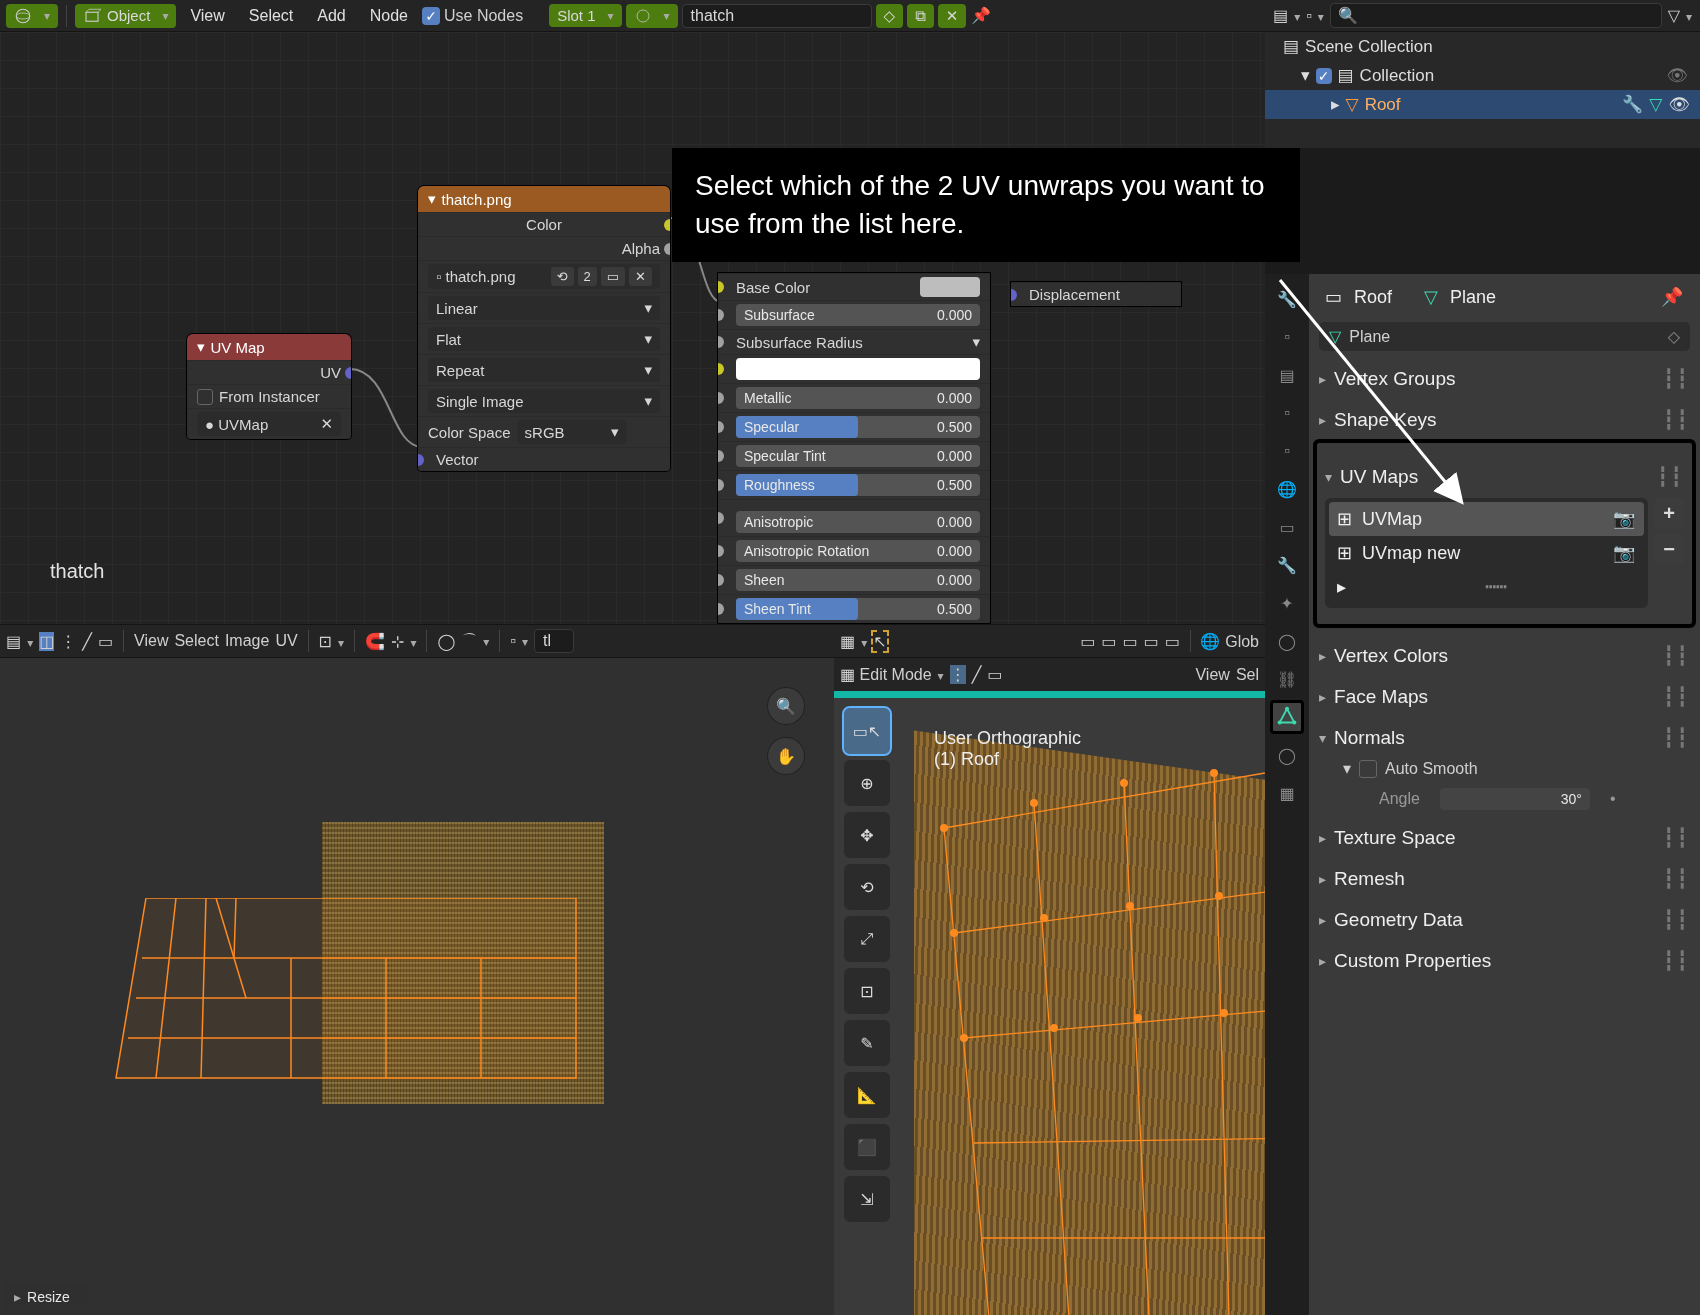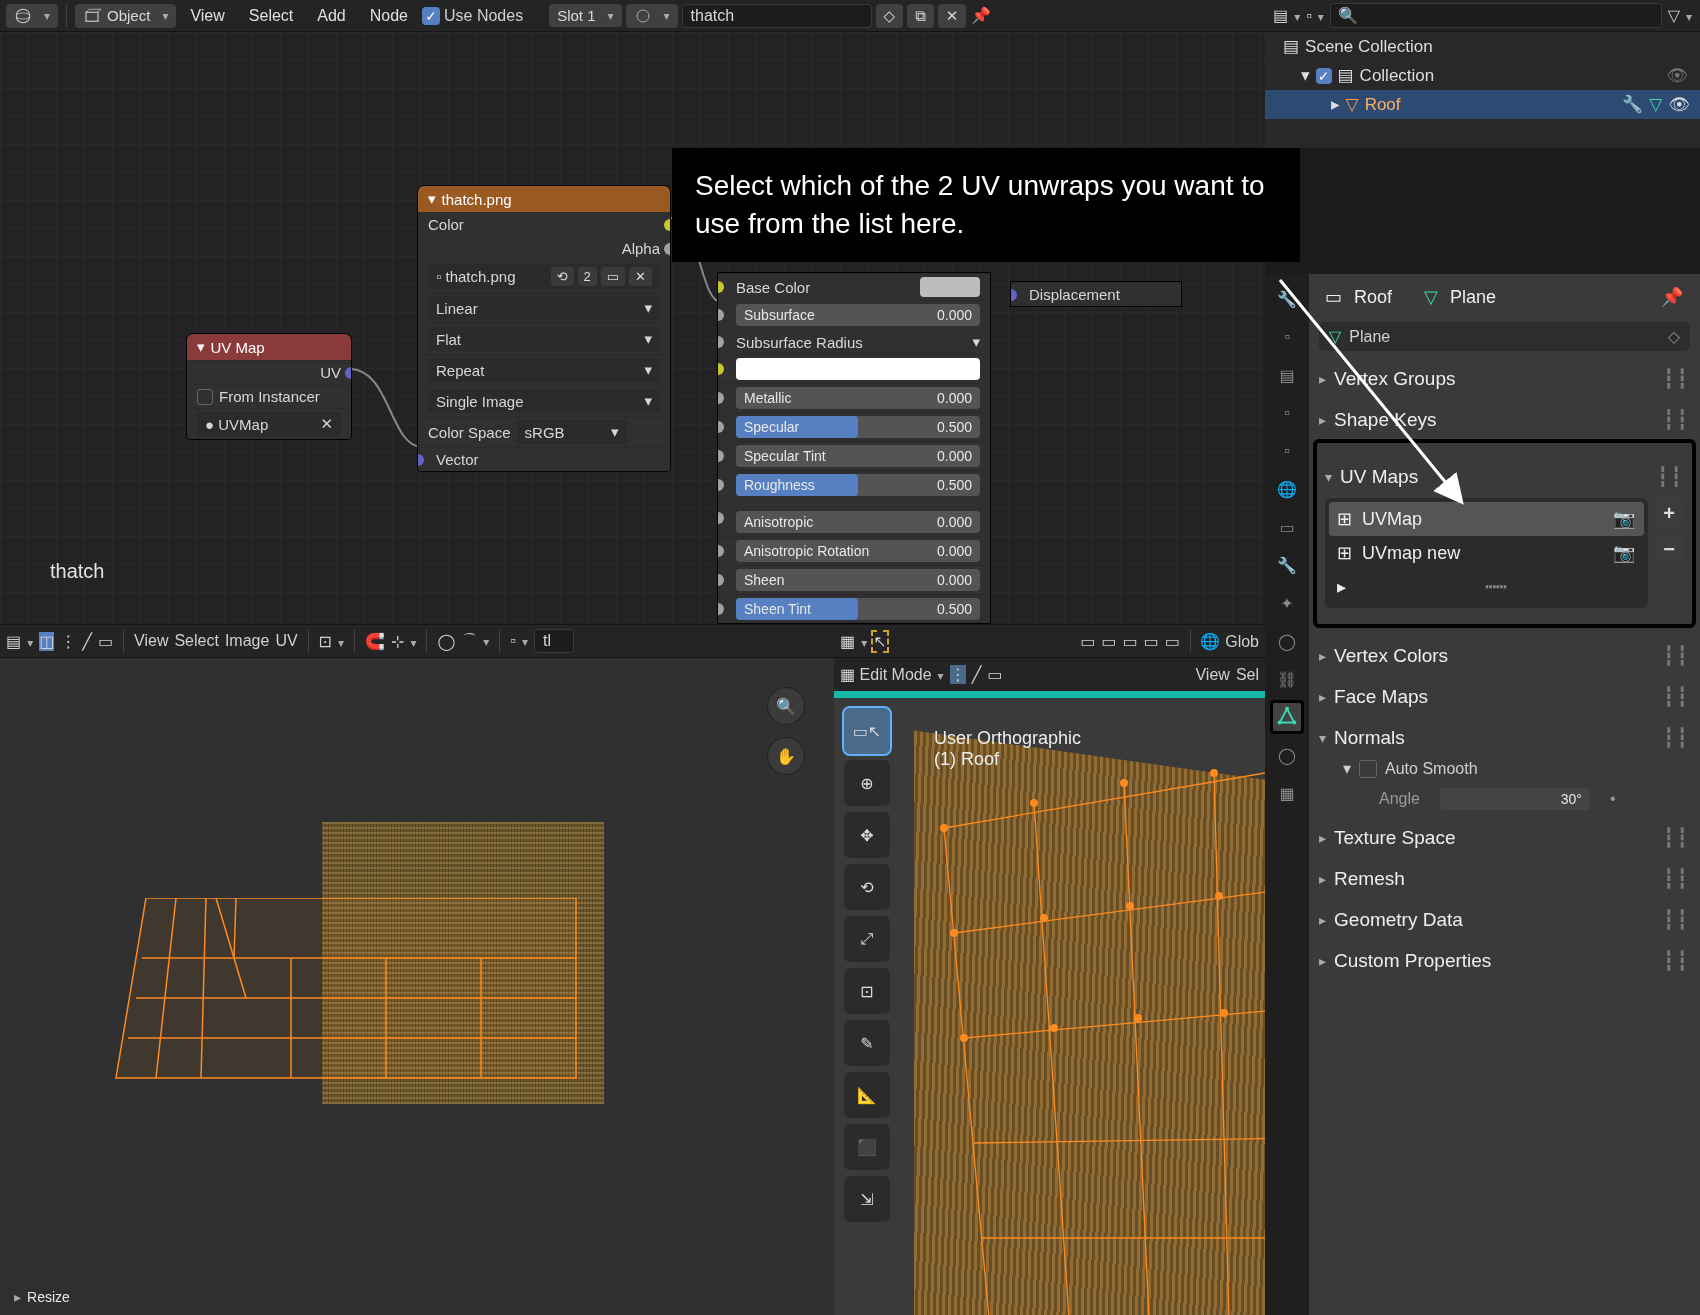--- a/index.html
+++ b/index.html
@@ -1,20 +1,20 @@
 <!DOCTYPE html>
 <html><head>
 <meta charset="utf-8">
 <style>
   * { margin:0; padding:0; box-sizing:border-box; font-family: -apple-system, Helvetica, Arial, sans-serif; }
   body { background:#1b1b1b; color:#d0d0d0; width:1700px; height:1315px; overflow:hidden; position:relative; font-size:16px; }
 
   
   .topbar { position:absolute; left:0; top:0; right:0; height:32px; background:#242424; display:flex; align-items:center; gap:4px; padding:0 6px; border-bottom:1px solid #141414; }
-  .topbar .btn, .hdrbtn { background:#404040; border-radius:4px; padding:3px 8px; display:flex; align-items:center; gap:6px; color:#d9d9d9; font-size:15px; }
+  .topbar .btn, .hdrbtn { background:#4d7c0f; border-radius:4px; padding:3px 8px; display:flex; align-items:center; gap:6px; color:#d9d9d9; font-size:15px; }
   .topbar .menu { padding:3px 10px; color:#e0e0e0; }
   .chk { width:18px; height:18px; border-radius:4px; background:#5680c2; display:inline-flex; align-items:center; justify-content:center; color:#fff; font-size:14px; }
   .dd::after { content:"▾"; margin-left:6px; color:#aaa; font-size:12px; }
   .pale-input { background:#1c1c1c; border:1px solid #3a3a3a; border-radius:4px; padding:2px 8px; color:#d9d9d9; }
   .iconsvg { width:18px; height:18px; display:inline-block; }
   .sep { width:1px; height:22px; background:#444; margin:0 4px; }
 
   
   .nodearea { position:absolute; left:0; top:32px; width:1265px; height:592px; background:#232323;
     background-image: linear-gradient(#2a2a2a 1px, transparent 1px),
@@ -167,21 +167,21 @@
         </div>
     </div>
   </div>
 
   <div class="node" style="left:418px;top:154px;width:252px">
     <div class="titlebar" style="background:#9a5a22">
         <span>▾</span>
         <span>thatch.png</span>
       </div>
     <div class="body">
-      <div class="row" style="justify-content:flex-start">
+      <div class="row" style="justify-content:center">
           <span>Color</span>
         <span class="socket sock-out" style="background:#c7c729"></span>
         </div>
       <div class="row" style="justify-content:flex-end">
           <span>Alpha</span>
         <span class="socket sock-out" style="background:#a1a1a1"></span>
         </div>
       <div class="row">
           <div class="dropdown">
         <span>▫ <span>thatch.png</span></span>

